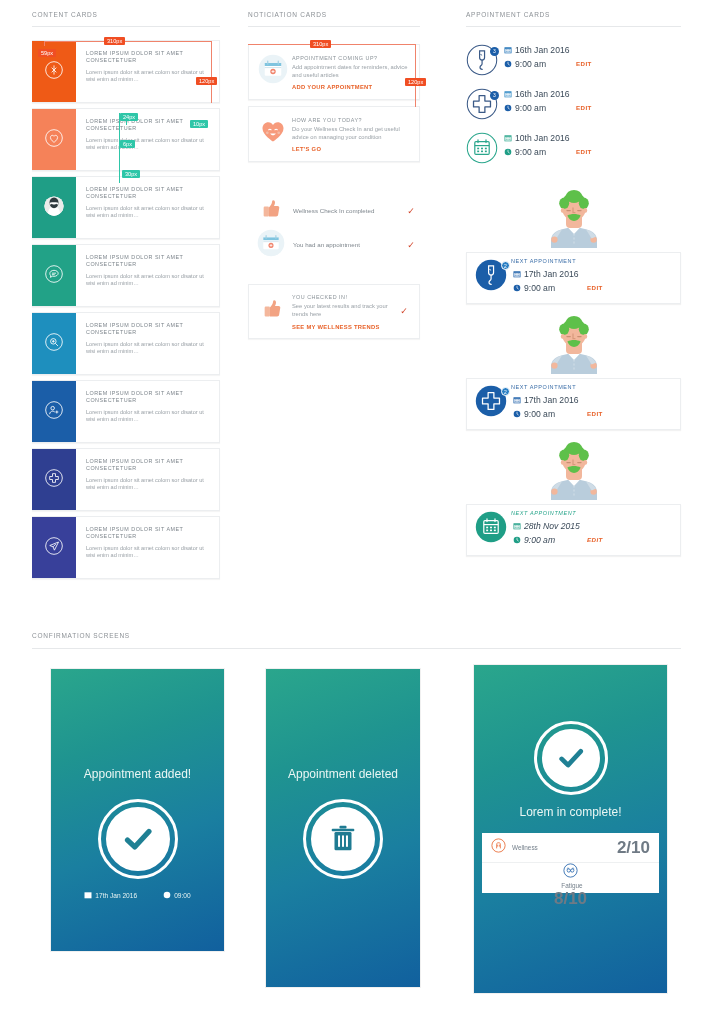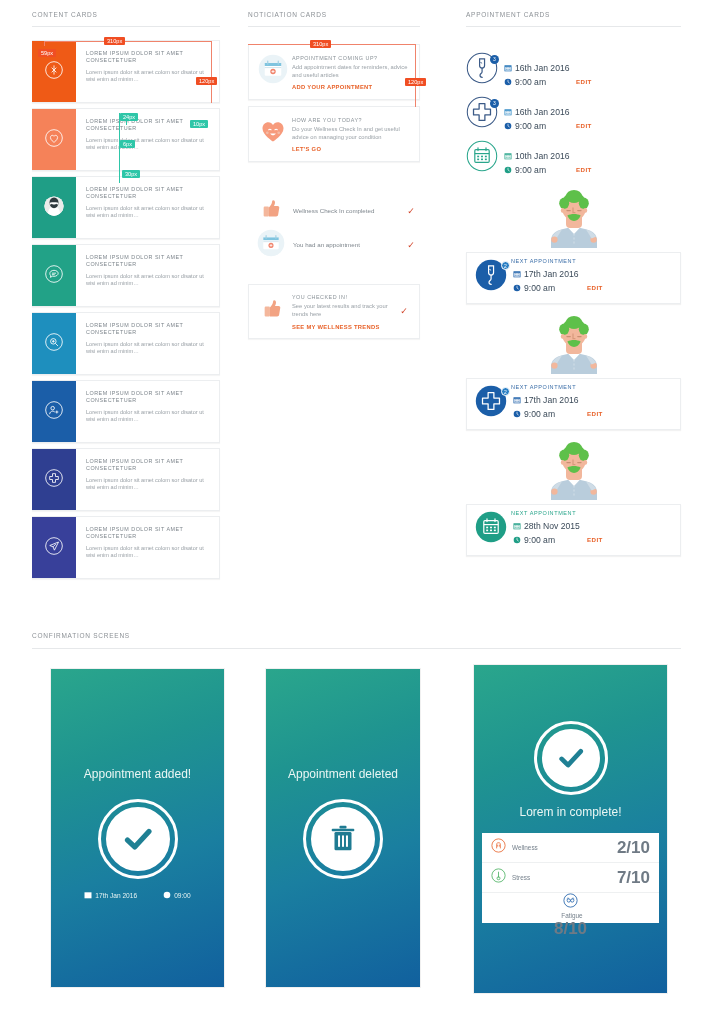--- a/index.html
+++ b/index.html
@@ -84,21 +84,21 @@
   .nrow-chk { flex: 0 0 18px; text-align: center; color: #d2452a; font-size: 9px; }
 
   .nc2 {
     display: flex; align-items: center; padding: 8px 6px 8px 9px;
     background: #fff; border: 1px solid #eceef0;
     box-shadow: 0 1px 1px rgba(0,0,0,.04);
   }
 
   
   #appt-col { position: absolute; left: 466px; top: 44px; width: 215px; }
-  .appt-row { display: flex; align-items: flex-end; height: 44px; }
+  .appt-row { display: flex; align-items: flex-start; height: 44px; }
   .appt-ico { flex: 0 0 34px; position: relative; }
   .appt-info { flex: 1; padding-left: 4px; }
   .appt-line { display: flex; align-items: center; font-size: 8.6px; color: #3b4a59; line-height: 12px; }
   .appt-line .gi { margin-right: 3px; display: inline-flex; }
   .appt-edit {
     font-size: 6.2px; font-weight: bold; color: #e8622a;
     letter-spacing: .4px; text-transform: uppercase;
   }
 
   .next-wrap { position: relative; margin-top: 6px; }
@@ -598,21 +598,21 @@
                   <circle cx="8" cy="8" r="6.6" fill="#1b5ea8"></circle>
                   <path d="M8 4.2V8l2.6 1.8" stroke="#ffffff" stroke-width="1.3" fill="none" stroke-linecap="round"></path>
                 </svg>
               </span>
               <span>9:00 am</span>
               <span class="appt-edit" style="margin-left:32px">EDIT</span>
             </div>
           </div>
         </div>
       </div>
-      <div class="next-wrap" style="margin-bottom: 18px;">
+      <div class="next-wrap" style="margin-bottom: 18px; font-style: italic;">
         <div class="avatar-box" style="text-align:center;">
           <div style="position:absolute;left:50%;transform:translateX(-50%);bottom:0;"><svg width="74" height="60" viewBox="0 0 74 60">
               <path d="M14 60v-8c0-5.6 5-9.4 11-10.8l12-2.6 12 2.6c6 1.4 11 5.2 11 10.8v8z" fill="#b9cddc"></path>
               <path d="M30 38.6l7 7.4 7-7.4 -3.4-1.6h-7.2z" fill="#ffffff"></path>
               <path d="M37 45.6v10" stroke="#cfdce6" stroke-width="1.2" stroke-dasharray="2 2"></path>
               <path d="M25 41.6c-4.4 1.2-8.2 3.6-9.8 7.2l4.2 1.6z" fill="#cfdce6"></path>
               <circle cx="17.4" cy="51.6" r="3.2" fill="#f2b79c"></circle>
               <circle cx="56.6" cy="51.6" r="3.2" fill="#f2b79c"></circle>
               <path d="M49 41.6c4.4 1.2 8.2 3.6 9.8 7.2l-4.2 1.6z" fill="#cfdce6"></path>
               <rect x="29" y="26" width="16" height="14" rx="4" fill="#f2b79c"></rect>
@@ -671,21 +671,21 @@
               </span>
               <span>9:00 am</span>
               <span class="appt-edit" style="margin-left:32px">EDIT</span>
             </div>
           </div>
         </div>
       </div>
     </div>
 
   <div id="confirm-area">
-      <div class="phone" style="left: 50px; top: 668px; width: 175px; height: 320px;">
+      <div class="phone" style="left: 50px; top: 668px; width: 175px; height: 284px;">
         <div class="phone-grad">
           <div class="conf-title" style="top:98px">Appointment added!</div>
           <div class="ring-o" style="left:50%;margin-left:-40px;top:130px;width:80px;height:80px;"></div>
           <div class="ring" style="left:50%;margin-left:-32px;top:138px;width:64px;height:64px;display:flex;align-items:center;justify-content:center;">
             <svg width="36" height="36" viewBox="0 0 48 48">
               <path d="M10 25.4l9.6 9.2L38.6 14" stroke="#1f8094" stroke-width="7" fill="none" stroke-linecap="round" stroke-linejoin="round"></path>
             </svg>
           </div>
           <div class="conf-meta" style="top:222px">
             <span style="display:flex;align-items:center">
@@ -749,29 +749,20 @@
               <div class="score-ico"><svg width="15" height="15" viewBox="0 0 24 24">
                   <circle cx="12" cy="12" r="10.6" fill="none" stroke="#e8622a" stroke-width="1.3"></circle>
                   <path d="M9 16.6V10c0-1.4 1-2.4 2.4-2.4h1.4c1.3 0 2.2 1 2.2 2.4v6.6" stroke="#e8622a" stroke-width="1.2" fill="none"></path>
                   <path d="M10.6 10.6v3.2M13.4 10.6v3.2" stroke="#e8622a" stroke-width="1.1"></path>
                 </svg></div>
               <div class="score-name">Wellness</div>
               <div class="score-val">2/10</div>
             </div>
             <div class="score-row">
               <div class="score-ico"><svg width="15" height="15" viewBox="0 0 24 24">
-                  <circle cx="12" cy="12" r="10.6" fill="none" stroke="#49b05f" stroke-width="1.3"></circle>
-                  <path d="M12 6.6v8.2" stroke="#49b05f" stroke-width="1.3" stroke-linecap="round"></path>
-                  <circle cx="12" cy="16.4" r="2.4" fill="none" stroke="#49b05f" stroke-width="1.3"></circle>
-                </svg></div>
-              <div class="score-name">Stress</div>
-              <div class="score-val">7/10</div>
-            </div>
-            <div class="score-row">
-              <div class="score-ico"><svg width="15" height="15" viewBox="0 0 24 24">
                   <circle cx="12" cy="12" r="10.6" fill="none" stroke="#1b5ea8" stroke-width="1.3"></circle>
                   <circle cx="9.2" cy="12" r="2.6" fill="none" stroke="#1b5ea8" stroke-width="1.2"></circle>
                   <circle cx="14.8" cy="12" r="2.6" fill="none" stroke="#1b5ea8" stroke-width="1.2"></circle>
                   <path d="M11.8 12h.4" stroke="#1b5ea8" stroke-width="1.2"></path>
                   <path d="M6 9.4c1-1.4 2.6-1.4 3.6-.4M18 9.4c-1-1.4-2.6-1.4-3.6-.4" stroke="#1b5ea8" stroke-width="1.1" fill="none"></path>
                 </svg></div>
               <div class="score-name">Fatigue</div>
               <div class="score-val">8/10</div>
             </div>
           </div>

